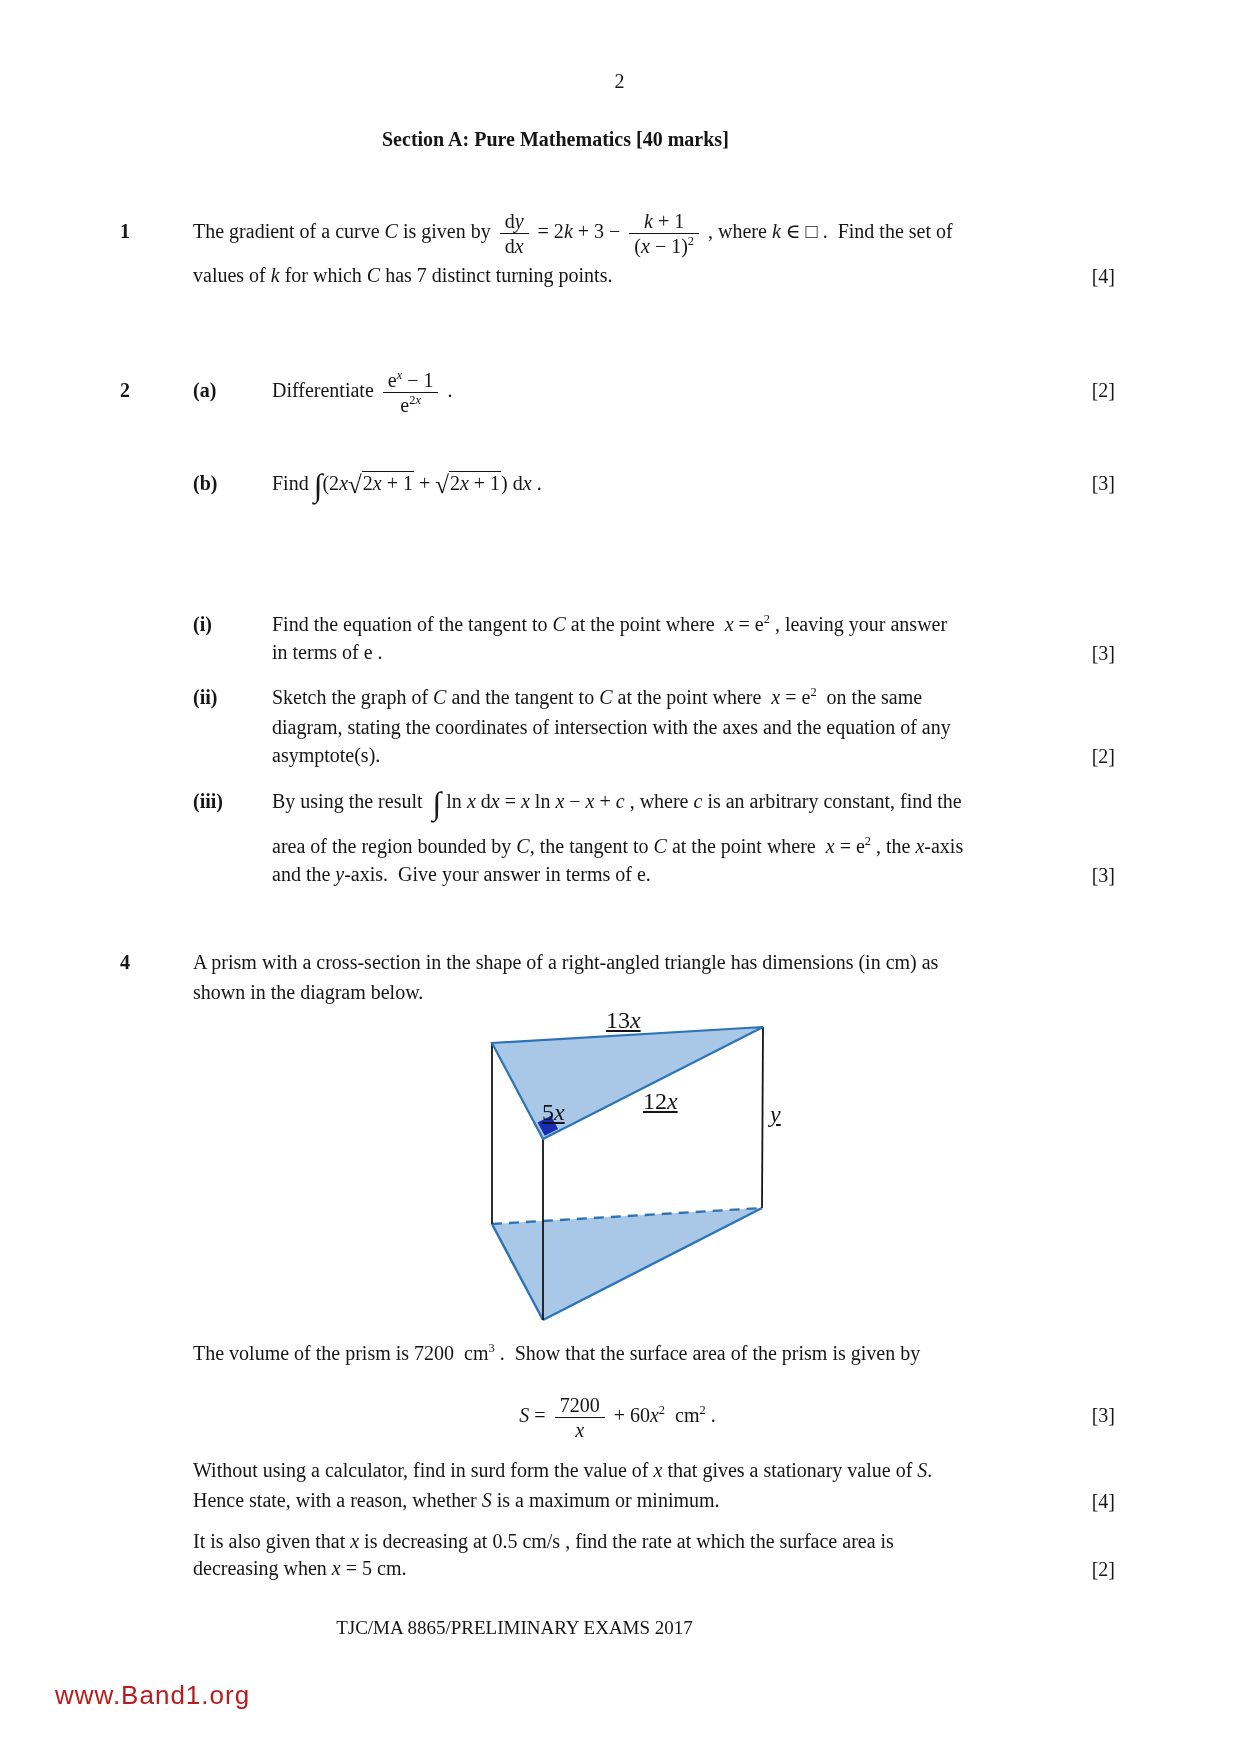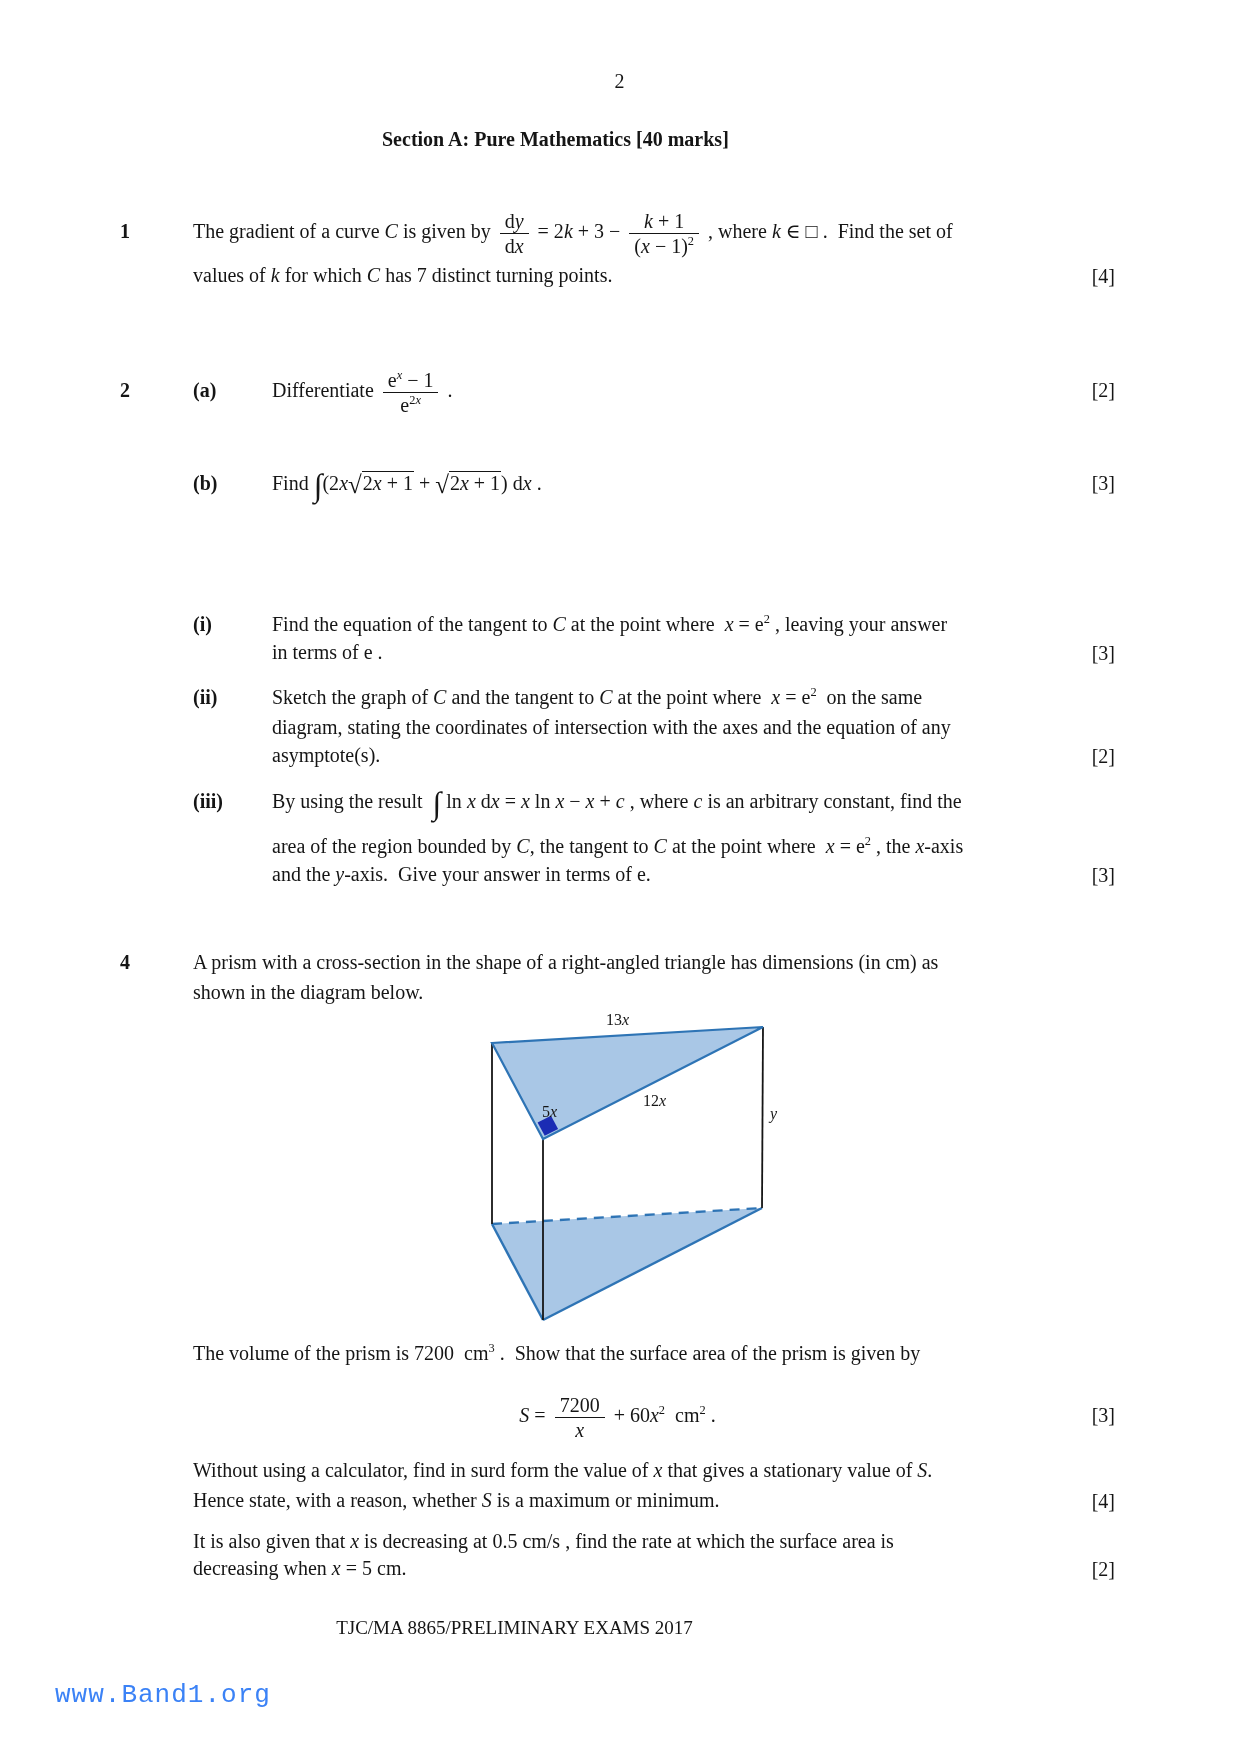--- a/index.html
+++ b/index.html
@@ -17,25 +17,25 @@
   .it{font-style:italic;}
   sup{font-size:0.62em;line-height:0;}
   .big{font-size:1.6em;line-height:0.9;display:inline-block;vertical-align:-0.18em;}
   .frac{display:inline-block;vertical-align:middle;text-align:center;margin:0 4px;line-height:1.2;}
   .frac .num{display:block;padding:0 5px;}
   .frac .den{display:block;border-top:1.6px solid #151515;padding:0 5px;}
   .sqrt{white-space:nowrap;}
   .rsign{font-size:1.25em;line-height:1;vertical-align:-0.1em;}
   .rad{border-top:1.7px solid #151515;padding:0 1px;}
   .prism-svg{position:absolute;left:420px;top:1002px;}
-  .dlabel{position:absolute;font-size:16px;line-height:24px;white-space:pre;}
+  .dlabel{position:absolute;font-size:24px;line-height:24px;white-space:pre;text-decoration:underline;}
   .title-abs{position:absolute;left:382px;top:128px;font-size:20px;font-weight:bold;}
   .footer-row{position:absolute;left:0;width:1029px;top:1617px;text-align:center;font-size:19px;}
-  .watermark{position:absolute;left:55px;top:1680px;font-family:Liberation Mono, monospace;
-             font-size:26px;letter-spacing:1px;color:#3b82f6;text-align:right;}
+  .watermark{position:absolute;left:55px;top:1680px;font-family:Liberation Sans, sans-serif;
+             font-size:26px;letter-spacing:1px;color:#b91c1c;text-align:right;}
 </style>
 </head>
 <body>
 
 <div class="page">
 
   <div class="row full" style="top:68px;">2</div>
 
   <div class="title-abs">Section A: Pure Mathematics [40 marks]</div>
 

